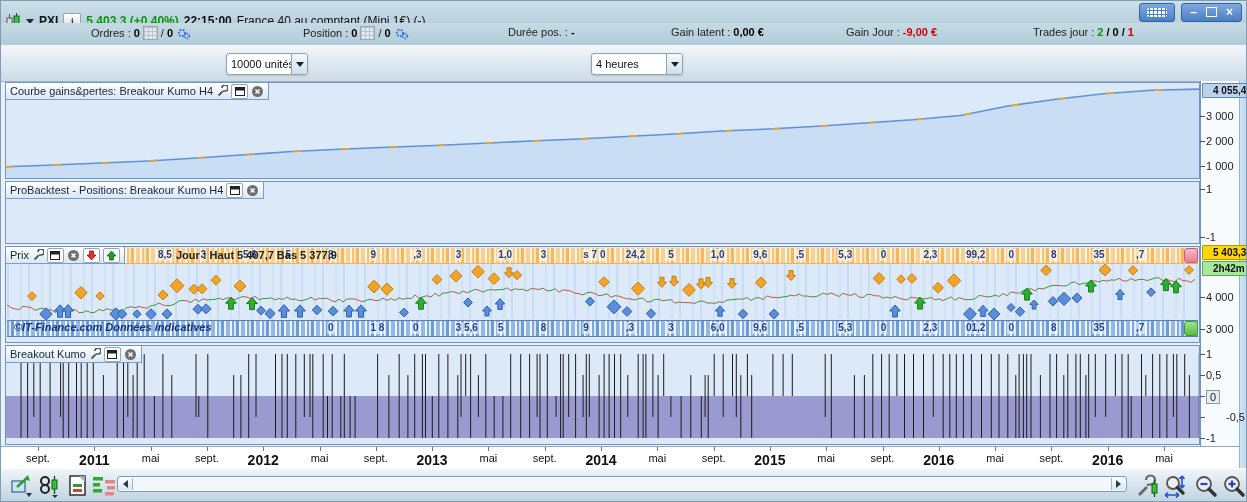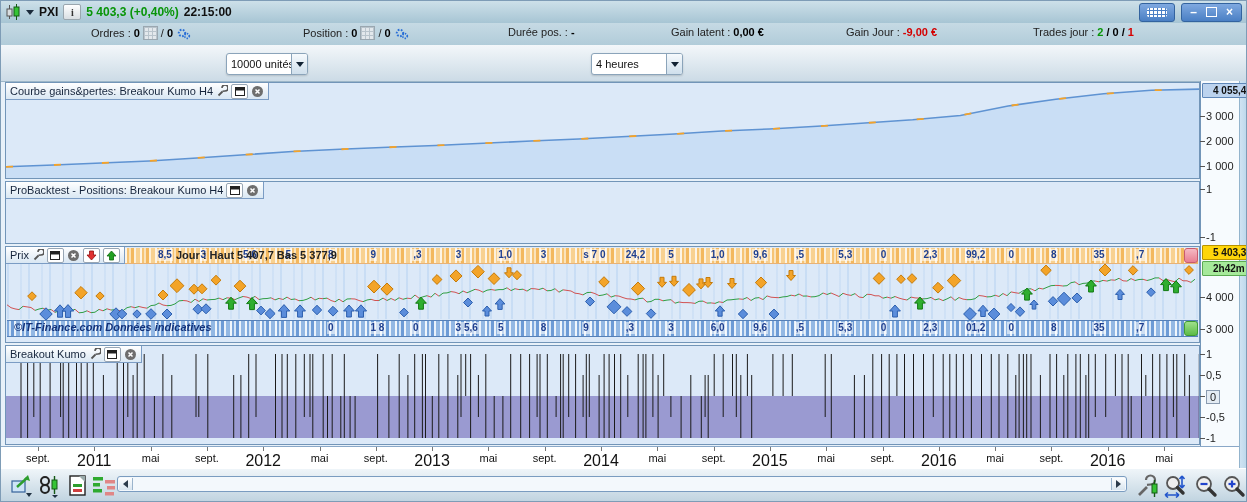--- a/index.html
+++ b/index.html
@@ -2,21 +2,21 @@
 <html><head>
 <meta charset="utf-8">
 <style>
   html,body{margin:0;padding:0;background:#9ab2c2;}
   #app{position:relative;width:1247px;height:502px;overflow:hidden;background:#e8f1f9;
        font-family:"Liberation Sans",sans-serif;border:1px solid #7e9cb6;box-sizing:border-box;
        -webkit-user-select:none;user-select:none;}
   .abs{position:absolute;}
   
   #titlebar{left:0;top:0;right:0;height:22px;background:linear-gradient(#cde0e9,#a7c5d4);
-            border-bottom:1px solid #8fb0c2;display:flex;align-items:center;gap:5px;padding:0 5px;font-size:12px;color:#111;}
+            border-bottom:1px solid #8fb0c2;display:flex;align-items:center;gap:5px;padding:9px 5px;font-size:12px;color:#111;}
   .tb-sym{font-weight:bold;}
   .caret{width:0;height:0;border-left:4px solid transparent;border-right:4px solid transparent;border-top:5px solid #1b2b3b;display:inline-block;}
   .info-btn{display:inline-flex;align-items:center;justify-content:center;width:16px;height:14px;border:1px solid #9aa6ae;
             background:linear-gradient(#fff,#d9dfe3);border-radius:2px;font-size:10px;font-weight:bold;color:#333;font-family:"Liberation Serif",serif;}
   .tb-price{color:#089508;font-weight:bold;}
   .tb-time{font-weight:bold;}
   #win-controls{position:absolute;right:4px;top:2px;height:18px;display:flex;align-items:center;gap:6px;}
   .kb-btn{width:34px;height:17px;border-radius:3px;background:linear-gradient(#7fa9e0,#4a7fc4);border:1px solid #33639f;display:flex;align-items:center;justify-content:center;}
   .kb-glyph{width:20px;height:9px;background:#fff;border-radius:2px;
             background-image:linear-gradient(90deg,#4a7fc4 1px,transparent 1px),linear-gradient(#4a7fc4 1px,transparent 1px);
@@ -58,21 +58,21 @@
   #price-info{position:absolute;left:170px;top:2px;z-index:4;font-size:11px;font-weight:bold;color:#222;white-space:nowrap;}
   #watermark{position:absolute;left:8px;top:74px;z-index:4;font-size:11px;font-weight:bold;font-style:italic;color:#12327a;white-space:nowrap;}
   
   #gutter{left:1199px;top:80px;width:39px;height:365px;background:#f7fbfe;border-left:1px solid #7295b8;}
   .axis-label{position:absolute;left:1205px;font-size:11px;color:#222;white-space:nowrap;z-index:8;}
   .axis-tick{position:absolute;left:1199px;width:5px;height:1px;background:#555;z-index:8;}
   .tag{position:absolute;left:1201px;font-size:10px;font-weight:bold;color:#111;padding:0 10px;line-height:13px;border-radius:1px;z-index:9;white-space:nowrap;}
   
   #timeline{left:0;top:445px;width:1238px;height:22px;background:#fff;border-top:1px solid #8aa8c8;border-bottom:1px solid #8aa8c8;}
   .tl-label{position:absolute;top:5px;width:50px;text-align:center;font-size:11px;color:#111;}
-  .tl-label.year{font-weight:normal;font-size:16px;}
+  .tl-label.year{font-weight:bold;font-size:14px;}
   .tl-tick{position:absolute;top:0;width:1px;height:4px;background:#777;}
   
   #bottombar{left:0;top:467px;right:0;height:34px;background:linear-gradient(#eff5f9,#bed2df);border-top:1px solid #fff;}
   .bb-btn{position:absolute;top:4px;width:26px;height:25px;display:flex;align-items:center;justify-content:center;border-radius:3px;}
   #hscroll{position:absolute;left:116px;top:7px;width:1010px;height:16px;background:#f3f8fc;border:1px solid #7a9cc0;border-radius:3px;box-sizing:border-box;}
   .hs-arrow{position:absolute;top:1px;bottom:1px;width:13px;background:linear-gradient(#fdfeff,#d8e5ef);display:flex;align-items:center;justify-content:center;}
   .tri-l{width:0;height:0;border-top:4px solid transparent;border-bottom:4px solid transparent;border-right:5px solid #2b3b4b;}
   .tri-r{width:0;height:0;border-top:4px solid transparent;border-bottom:4px solid transparent;border-left:5px solid #2b3b4b;}
   
   #vscroll{left:1238px;top:80px;width:8px;height:387px;background:linear-gradient(90deg,#cfe3f2,#b9d6ea);border-left:1px solid #93b4cd;}
@@ -90,20 +90,21 @@
           <rect x="1" y="5" width="5" height="7" fill="#d9dde0" stroke="#555"></rect>
           <line x1="10.5" y1="0" x2="10.5" y2="16" stroke="#145a14"></line>
           <rect x="8" y="3" width="5" height="9" fill="#35c435" stroke="#145a14"></rect>
         </svg>
     </span>
     <span class="caret"></span>
     <span class="tb-sym">PXI</span>
     <span class="info-btn">i</span>
     <span class="tb-price">5 403,3 (+0,40%)</span>
     <span class="tb-time">22:15:00</span>
+    <span>France 40 au comptant (Mini 1€) (-)</span>
     <div id="win-controls">
       <span class="kb-btn">
           <span class="kb-glyph"></span>
         </span>
       <span class="wc-group">
         <span class="wc">–</span>
         <span class="wc-max"></span>
         <span class="wc">×</span>
       </span>
     </div>
@@ -919,21 +920,21 @@
       <div class="axis-label" style="top: 290.2px;">4 000</div>
       <div class="axis-tick" style="top: 296.2px;"></div>
       <div class="axis-label" style="top: 322.2px;">3 000</div>
       <div class="axis-tick" style="top: 328.2px;"></div>
       <div class="axis-label" style="top: 347px;">1</div>
       <div class="axis-tick" style="top: 353px;"></div>
       <div class="axis-label" style="top: 368px;">0,5</div>
       <div class="axis-tick" style="top: 374px;"></div>
       <div class="axis-label" style="top: 389px; border: 1px solid rgb(138, 155, 176); background: rgb(228, 236, 244); padding: 0px 3px;">0</div>
       <div class="axis-tick" style="top: 395px;"></div>
-      <div class="axis-label" style="top: 410px;">-0,5</div>
+      <div class="axis-label" style="top: 410px; margin-left: 20px;">-0,5</div>
       <div class="axis-tick" style="top: 416px;"></div>
       <div class="axis-label" style="top: 431px;">-1</div>
       <div class="axis-tick" style="top: 437px;"></div>
     </div>
   <div id="vscroll" class="abs"></div>
   <div id="timeline" class="abs">
       <div class="tl-label" style="left: 12px;">sept.</div>
       <div class="tl-tick" style="left: 37px;"></div>
       <div class="tl-label year" style="left: 68.3px;">2011</div>
       <div class="tl-tick" style="left: 93.3px;"></div>

